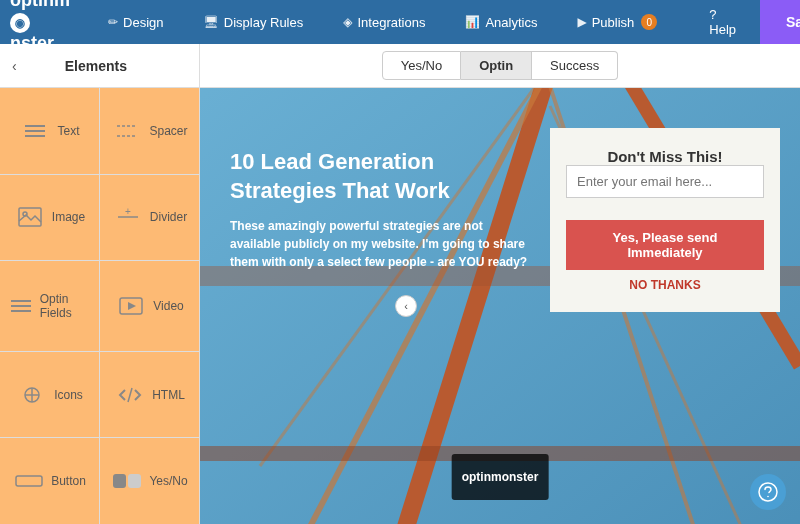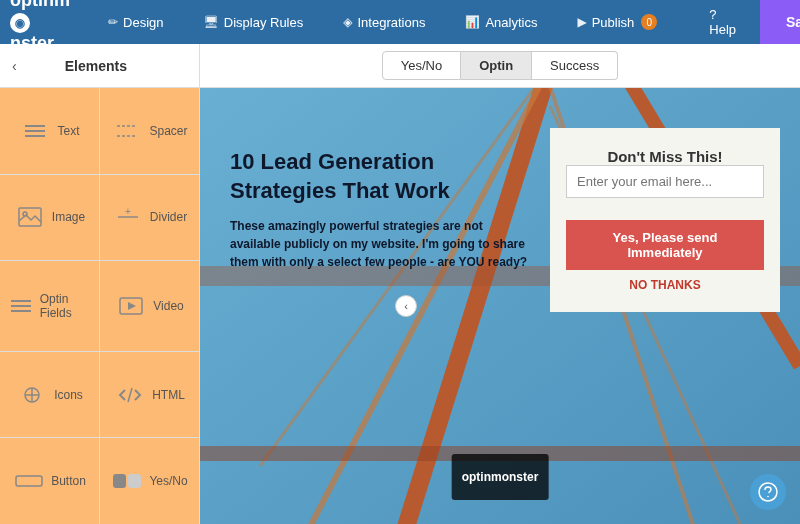--- a/index.html
+++ b/index.html
@@ -206,21 +206,21 @@
       top: 40px;
       left: 30px;
       right: 20px;
       bottom: 20px;
       display: flex;
       align-items: flex-start;
       gap: 20px;
     }
     .text-side {
       flex: 1;
-      color: #0f172a;
+      color: #ffffff;
       padding-top: 20px;
     }
     .campaign-title {
       font-size: 22px;
       font-weight: bold;
       line-height: 1.3;
       margin-bottom: 12px;
     }
     .campaign-desc {
       font-size: 12px;

